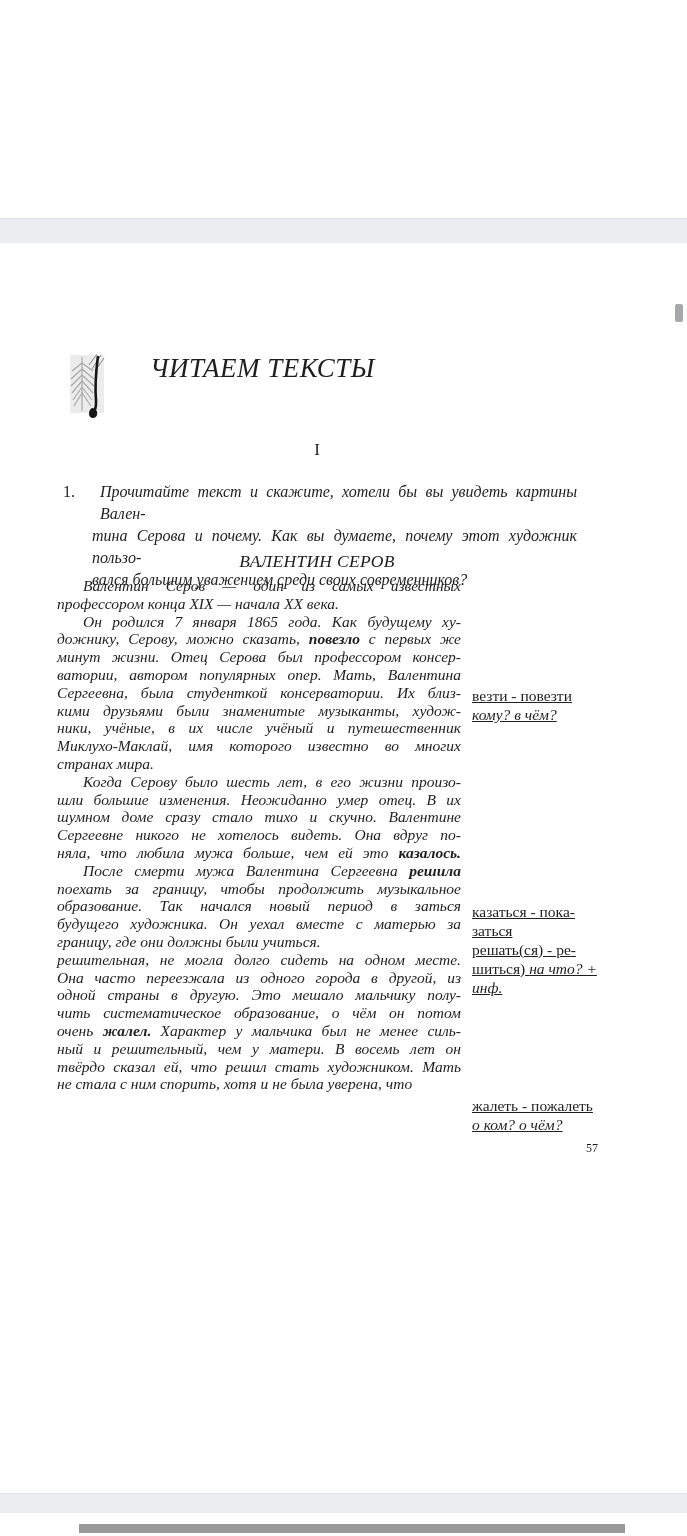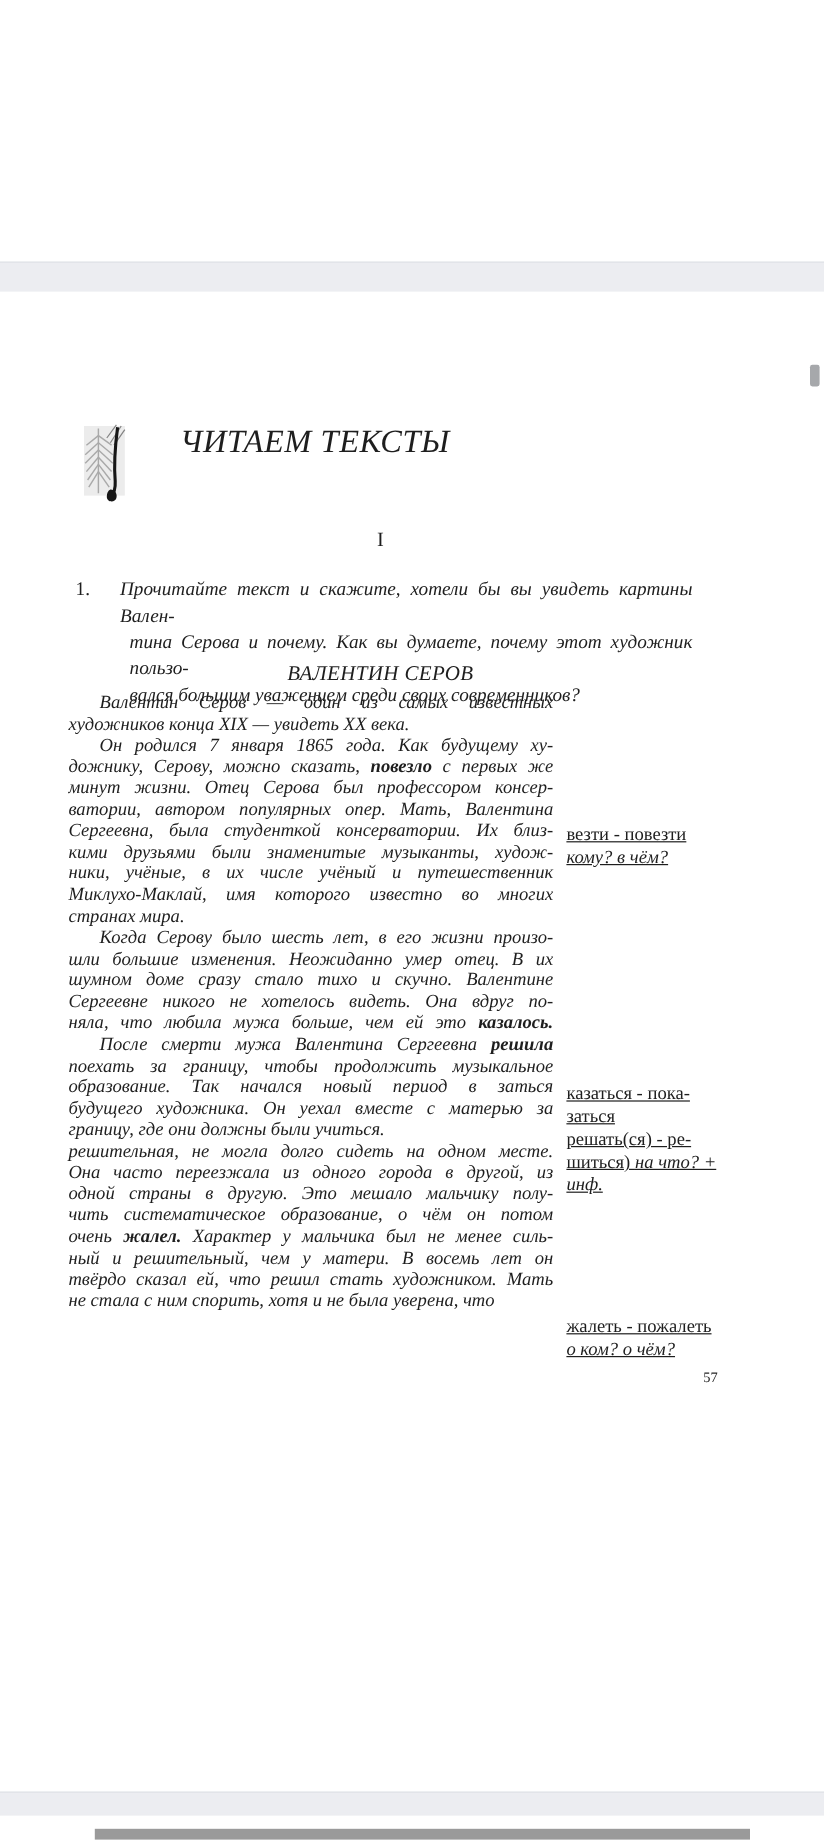--- a/index.html
+++ b/index.html
@@ -17,21 +17,21 @@
   .next-rule{position:absolute;left:79px;top:1524px;width:546px;height:9px;background:var(--rule);}
   .logo{position:absolute;left:67px;top:351px;width:45px;height:70px;}
   .chapter-title{position:absolute;left:150px;top:353px;font-style:italic;font-size:27px;
                  letter-spacing:0.5px;white-space:nowrap;}
   .centerband{position:absolute;left:57px;width:520px;text-align:center;}
   .roman{top:440px;font-size:17px;}
   .art-title{top:551px;font-style:italic;font-size:17.5px;letter-spacing:0.3px;}
   .exercise{position:absolute;left:63px;top:481px;width:514px;font-style:italic;
             font-size:16px;line-height:22px;}
   .exercise .num{position:absolute;left:0;top:0;font-style:normal;}
-  .exline{margin-left:45px;}
+  .exline{margin-left:29px;}
   .exline.first{margin-left:37px;}
   .exline.jl{text-align:justify;text-align-last:justify;}
   .bodycol{position:absolute;left:57px;top:577px;width:404px;font-size:15.5px;line-height:17.8px;}
   .bline{white-space:normal;font-style:italic;}
   .bline.ind{text-indent:26px;}
   .bline.jl{text-align:justify;text-align-last:justify;}
   .b{font-weight:bold;margin-top:48px;}
   .it{font-style:italic;}
   .mnote{position:absolute;left:472px;width:150px;font-size:15.5px;line-height:19px;text-decoration:underline;}
   .mnote-0{top:686px;} .mnote-1{top:902px;} .mnote-2{top:1096px;}
@@ -82,21 +82,21 @@
         <div class="exline first jl">Прочитайте текст и скажите, хотели бы вы увидеть картины Вален-</div>
         <div class="exline jl">тина Серова и почему. Как вы думаете, почему этот художник пользо-</div>
         <div class="exline">вался большим уважением среди своих современников?</div>
       </div>
   </div>
 
   <div class="centerband art-title">ВАЛЕНТИН СЕРОВ</div>
 
   <div class="bodycol" id="article-paragraphs">
       <div class="bline jl ind"><span>Валентин Серов — один из самых известных</span></div>
-      <div class="bline"><span>художников конца XIX — увидеть XX века.</span></div>
+      <div class="bline"><span>профессором конца XIX — начала XX века.</span></div>
       <div class="bline jl ind"><span>Он родился 7 января 1865 года. Как будущему ху-</span></div>
       <div class="bline jl"><span>дожнику, Серову, можно сказать, </span><span class="b">повезло</span><span> с первых же</span></div>
       <div class="bline jl"><span>минут жизни. Отец Серова был профессором консер-</span></div>
       <div class="bline jl"><span>ватории, автором популярных опер. Мать, Валентина</span></div>
       <div class="bline jl"><span>Сергеевна, была студенткой консерватории. Их близ-</span></div>
       <div class="bline jl"><span>кими друзьями были знаменитые музыканты, худож-</span></div>
       <div class="bline jl"><span>ники, учёные, в их числе учёный и путешественник</span></div>
       <div class="bline jl"><span>Миклухо-Маклай, имя которого известно во многих</span></div>
       <div class="bline"><span>странах мира.</span></div>
       <div class="bline jl ind"><span>Когда Серову было шесть лет, в его жизни произо-</span></div>

